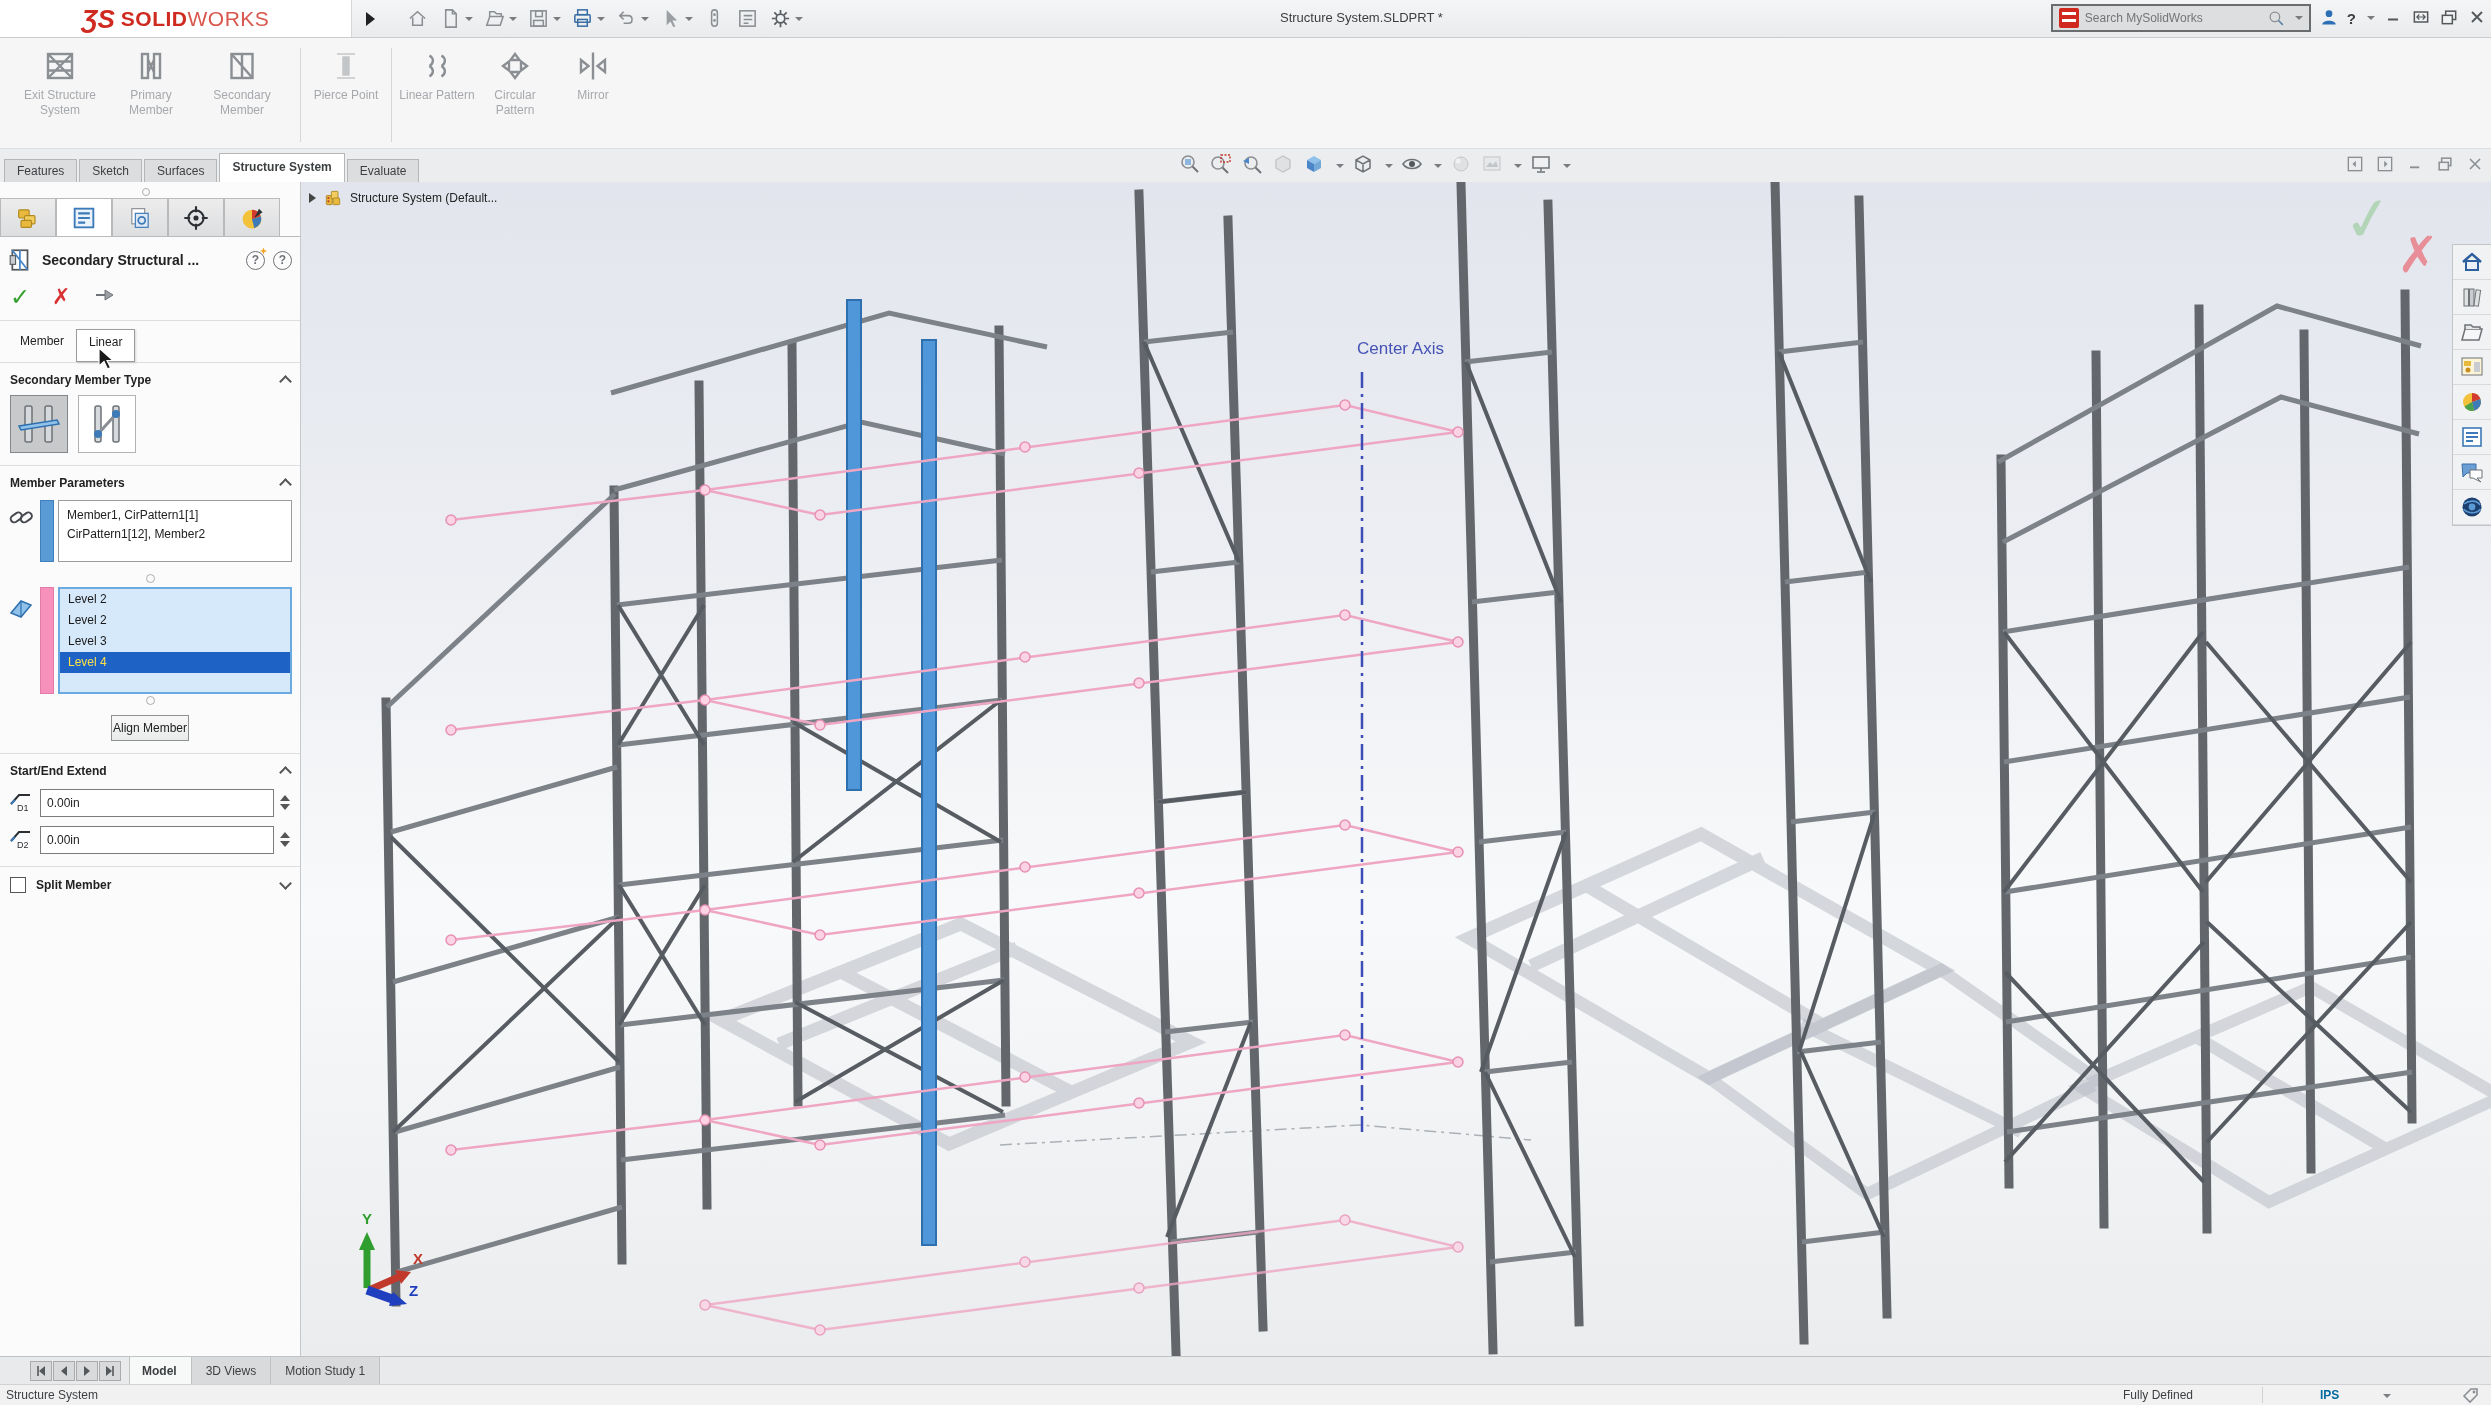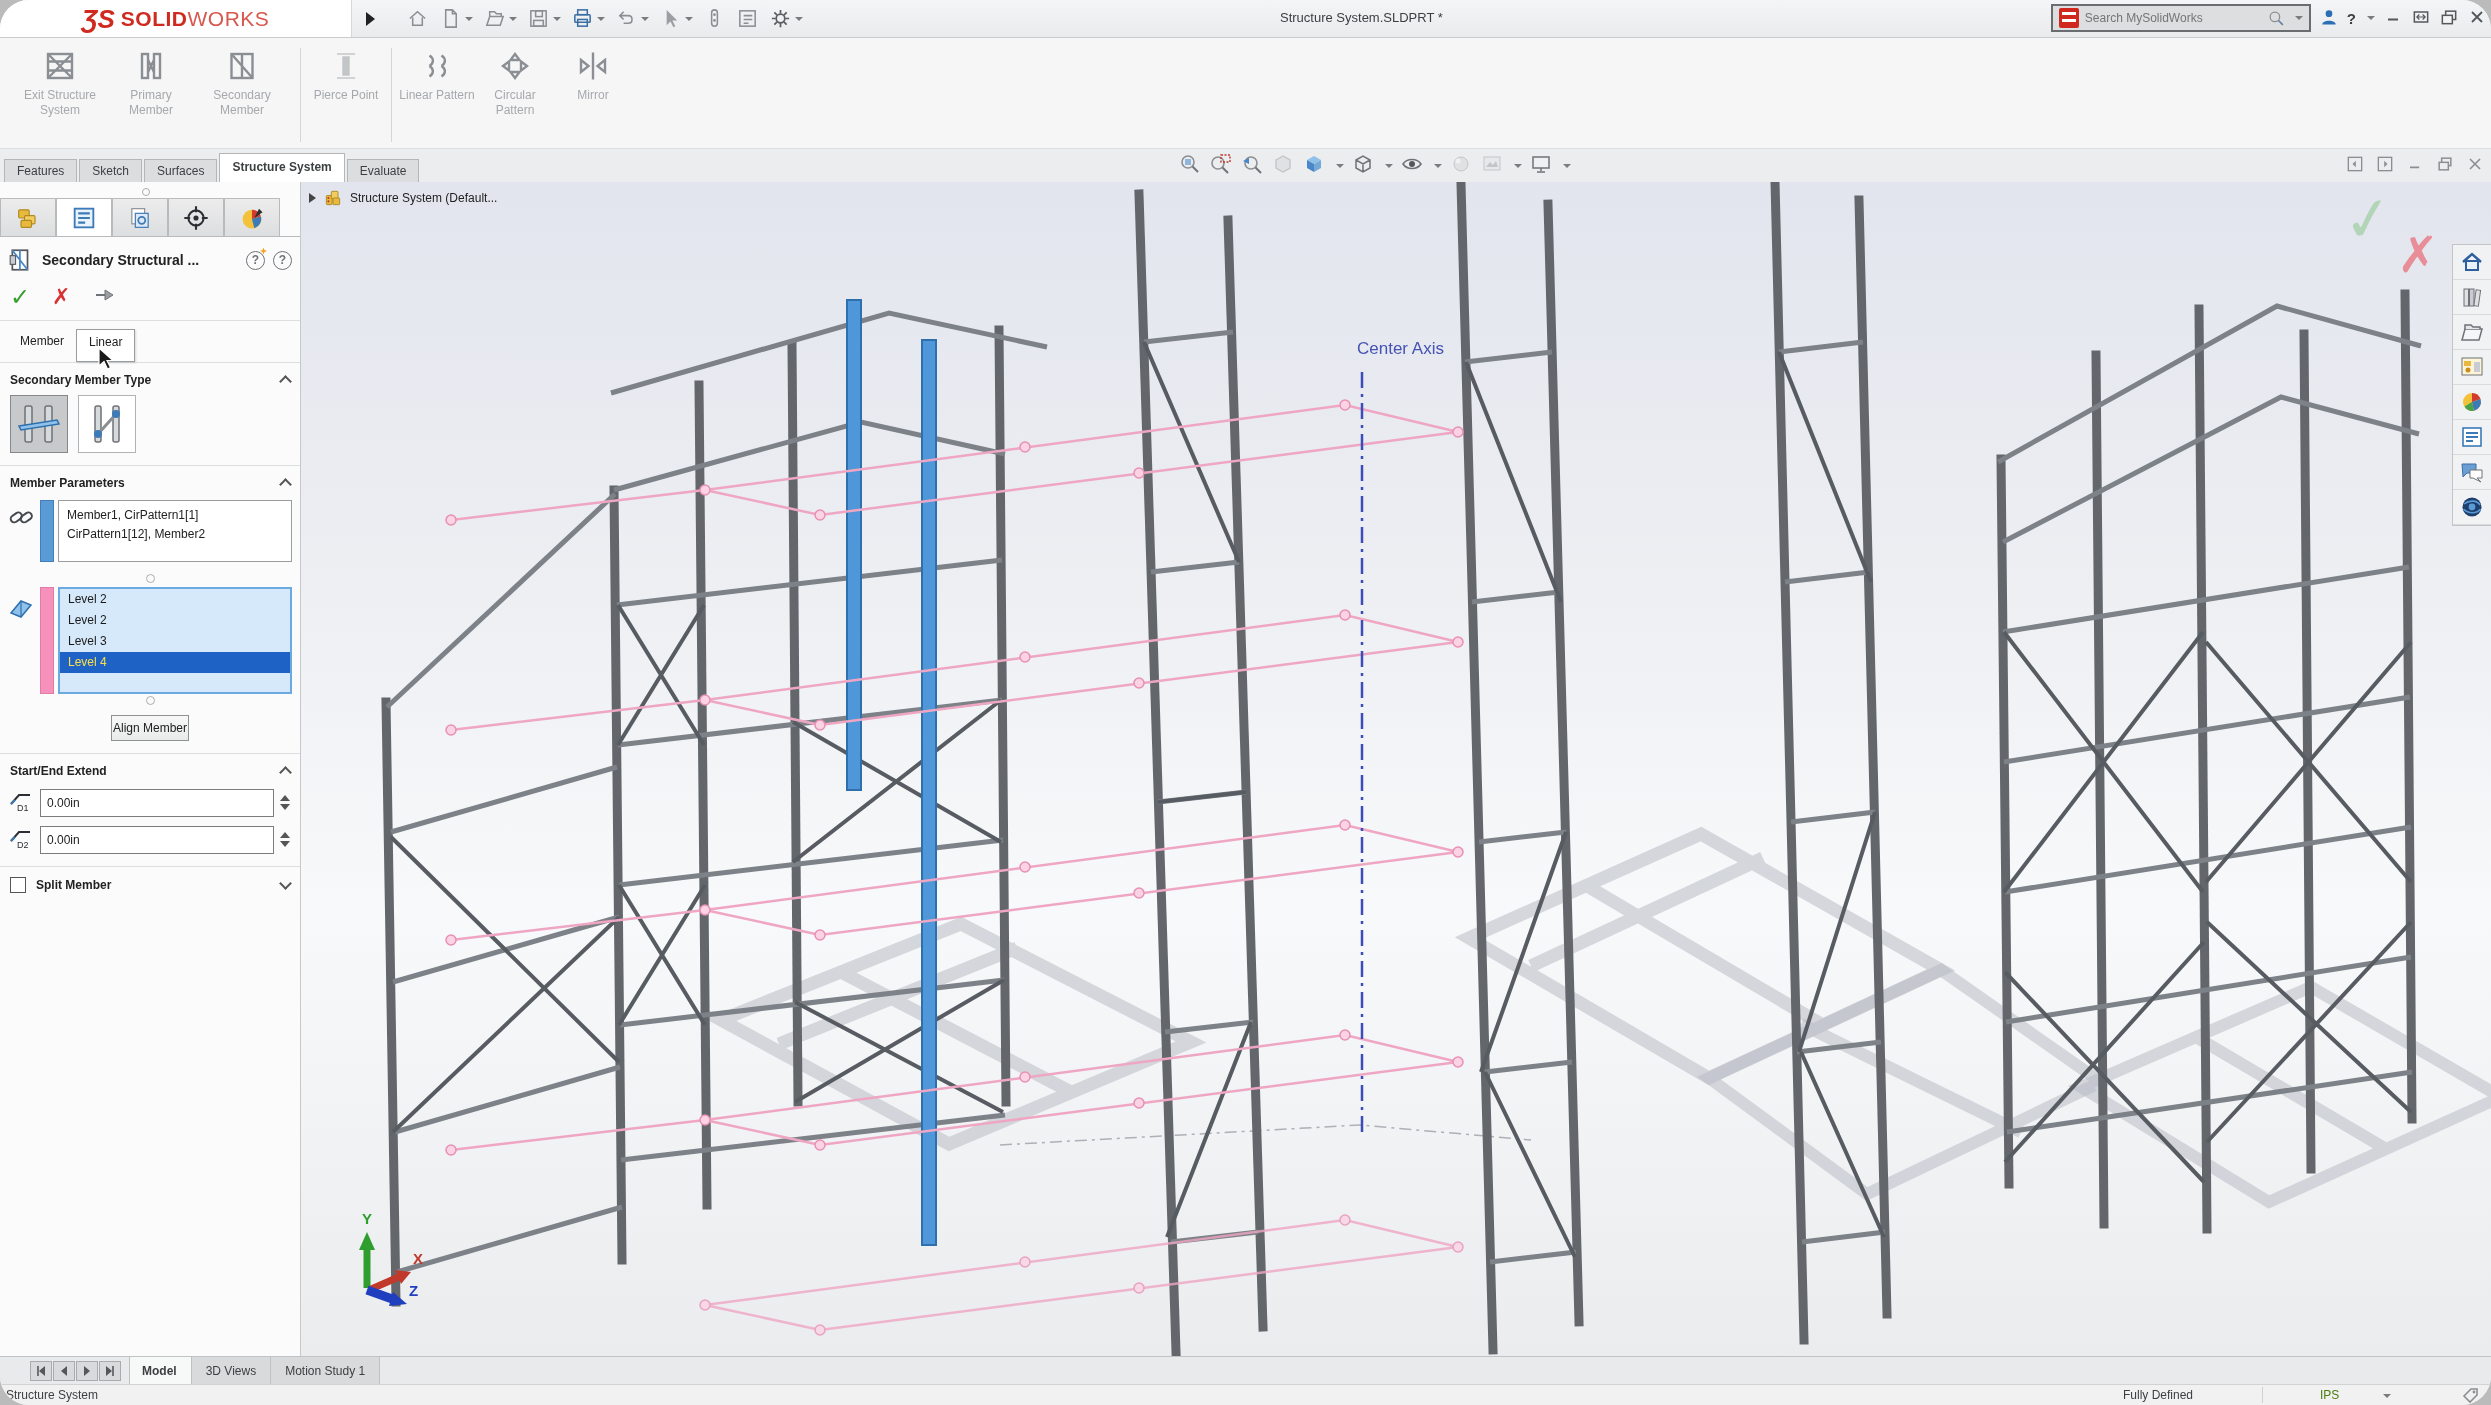--- a/index.html
+++ b/index.html
@@ -1,18 +1,18 @@
 <!DOCTYPE html>
 <html><head>
 <meta charset="utf-8">
 <style>
   * { margin:0; padding:0; box-sizing:border-box; }
   body { font-family:"Liberation Sans","DejaVu Sans",sans-serif; background:#bbb; }
   #app { position:relative; width:2491px; height:1405px; background:#f2f3f4; overflow:hidden;
-         font-size:12px; color:#333;border-radius:29px; }
+         font-size:12px; color:#333; }
 
   
   .titlebar { position:absolute; top:0; left:0; right:0; height:38px;
     background:linear-gradient(#f4f5f6,#e9ebec); border-bottom:1px solid #c9cbcd;
     display:flex; align-items:center; }
   .logo-box { width:352px; height:37px; background:#fff; border-right:1px solid #d5d7d9;
     display:flex; align-items:center; justify-content:center; gap:6px; }
   .logo-mark { color:#cf2a1f; font-size:26px; font-weight:bold; font-style:italic; line-height:1; }
   .logo-text { font-size:21px; letter-spacing:.5px; color:#cf2a1f; }
   .logo-text b { font-weight:700; }
@@ -154,21 +154,21 @@
     background:#d9dadb; height:27px; display:flex; align-items:center; }
   .sheet-tab.active { background:#f7f8f8; font-weight:bold; border-left:1px solid #bfc1c3; }
   .sheet-tab.first { margin-left:8px;padding-left:12px; }
 
   
   .statusbar { position:absolute; top:1384px; left:0; right:0; height:21px; background:#f1f1f2;
     border-top:1px solid #d0d2d4; font-size:12px; color:#3c3f41; }
   .sb-left { position:absolute; left:6px; top:3px; }
   .sb-state { position:absolute; left:2123px; top:3px; }
   .sb-div { position:absolute; left:2262px; top:2px; bottom:2px; width:1px; background:#cfd1d3; }
-  .sb-units { position:absolute; left:2320px; top:3px; color:#4d7c0f; }
+  .sb-units { position:absolute; left:2320px; top:3px; color:#0369a1;font-weight:bold; }
   .sb-dd { position:absolute; left:2380px; top:9px; }
   .sb-tag { position:absolute; left:2462px; top:2px; }
   .sb-tag svg { width:17px; height:17px; }
 
   svg .ln { stroke:#8b8f93; stroke-width:1.6; fill:none; }
   svg .lnb { stroke:#3a6ea5; stroke-width:1.6; fill:none; }
 </style>
 </head>
 <body>
 

